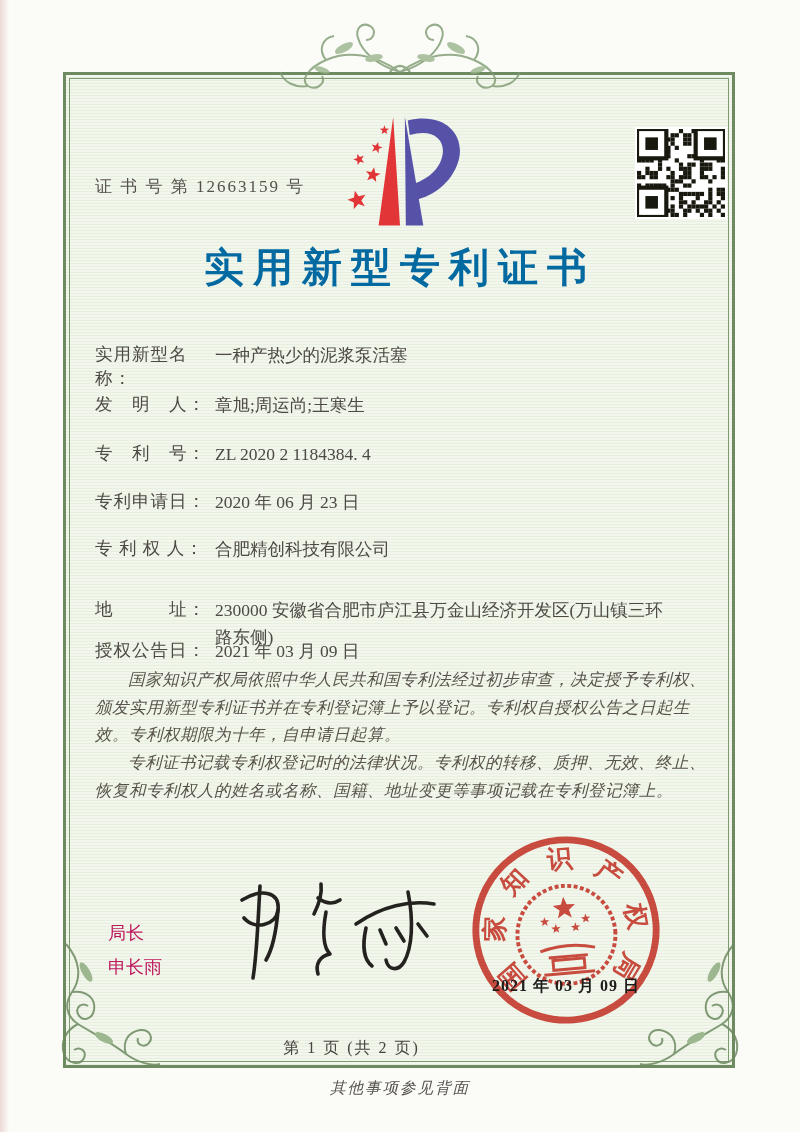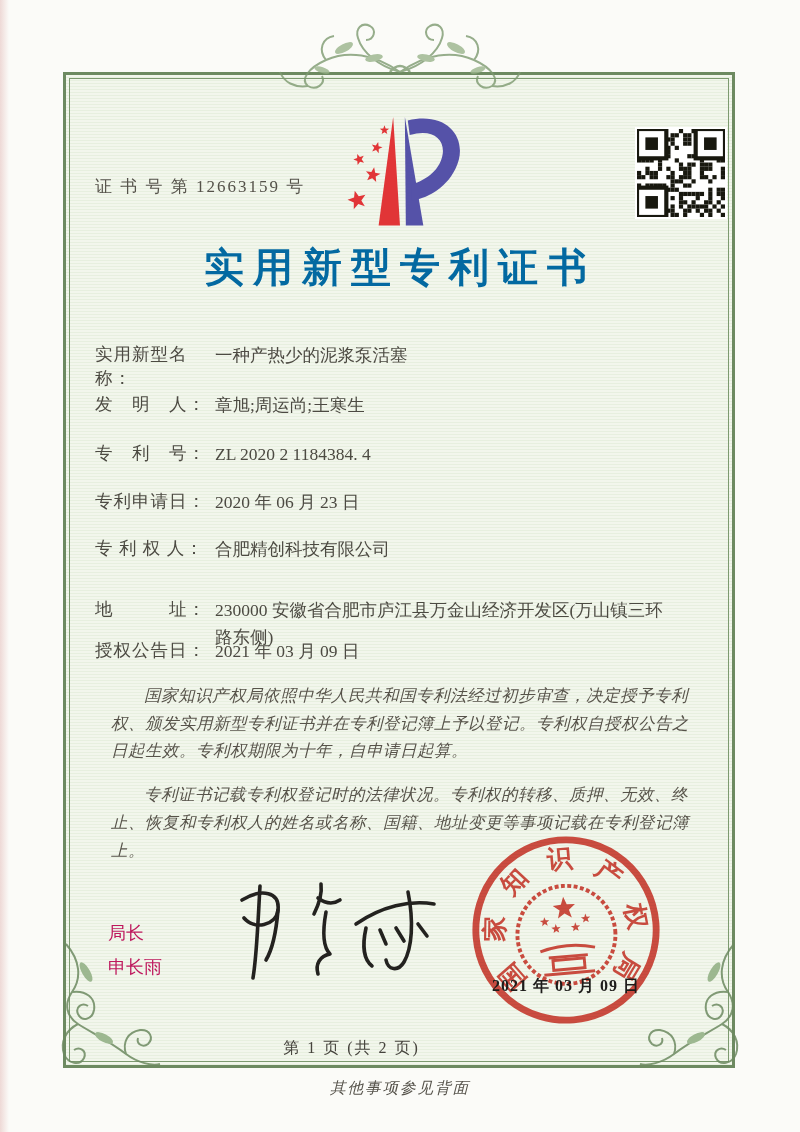--- a/index.html
+++ b/index.html
@@ -39,21 +39,21 @@
   .frow{position:absolute;left:0;}
   .frow .flabel{display:inline-block;width:120px;vertical-align:top;letter-spacing:1px;}
   .frow .fvalue{display:inline-block;vertical-align:top;max-width:452px;line-height:1.55;}
   .grant-pair2{position:absolute;left:325px;top:0;white-space:nowrap;}
   
   .body-text{
     position:absolute;left:95px;top:666px;width:622px;
     font-size:16.5px;line-height:1.68;letter-spacing:0.5px;
     font-style:italic;color:#57534a;
   }
-  .body-text p{margin:16px;text-indent:2em;}
+  .body-text p{margin:0;text-indent:2em;}
   
   .signer{position:absolute;left:108px;top:916px;font-size:18px;color:#be185d;line-height:1.9;}
   .signature{position:absolute;left:218px;top:872px;width:225px;height:118px;}
   
   .seal{position:absolute;left:468px;top:832px;width:196px;height:196px;transform:rotate(-5deg);opacity:.9;mix-blend-mode:multiply;}
   .seal-date{
     position:absolute;left:492px;top:976px;width:170px;
     font-size:16px;font-weight:bold;letter-spacing:1px;color:#1d1c1a;z-index:5;
   }
   

